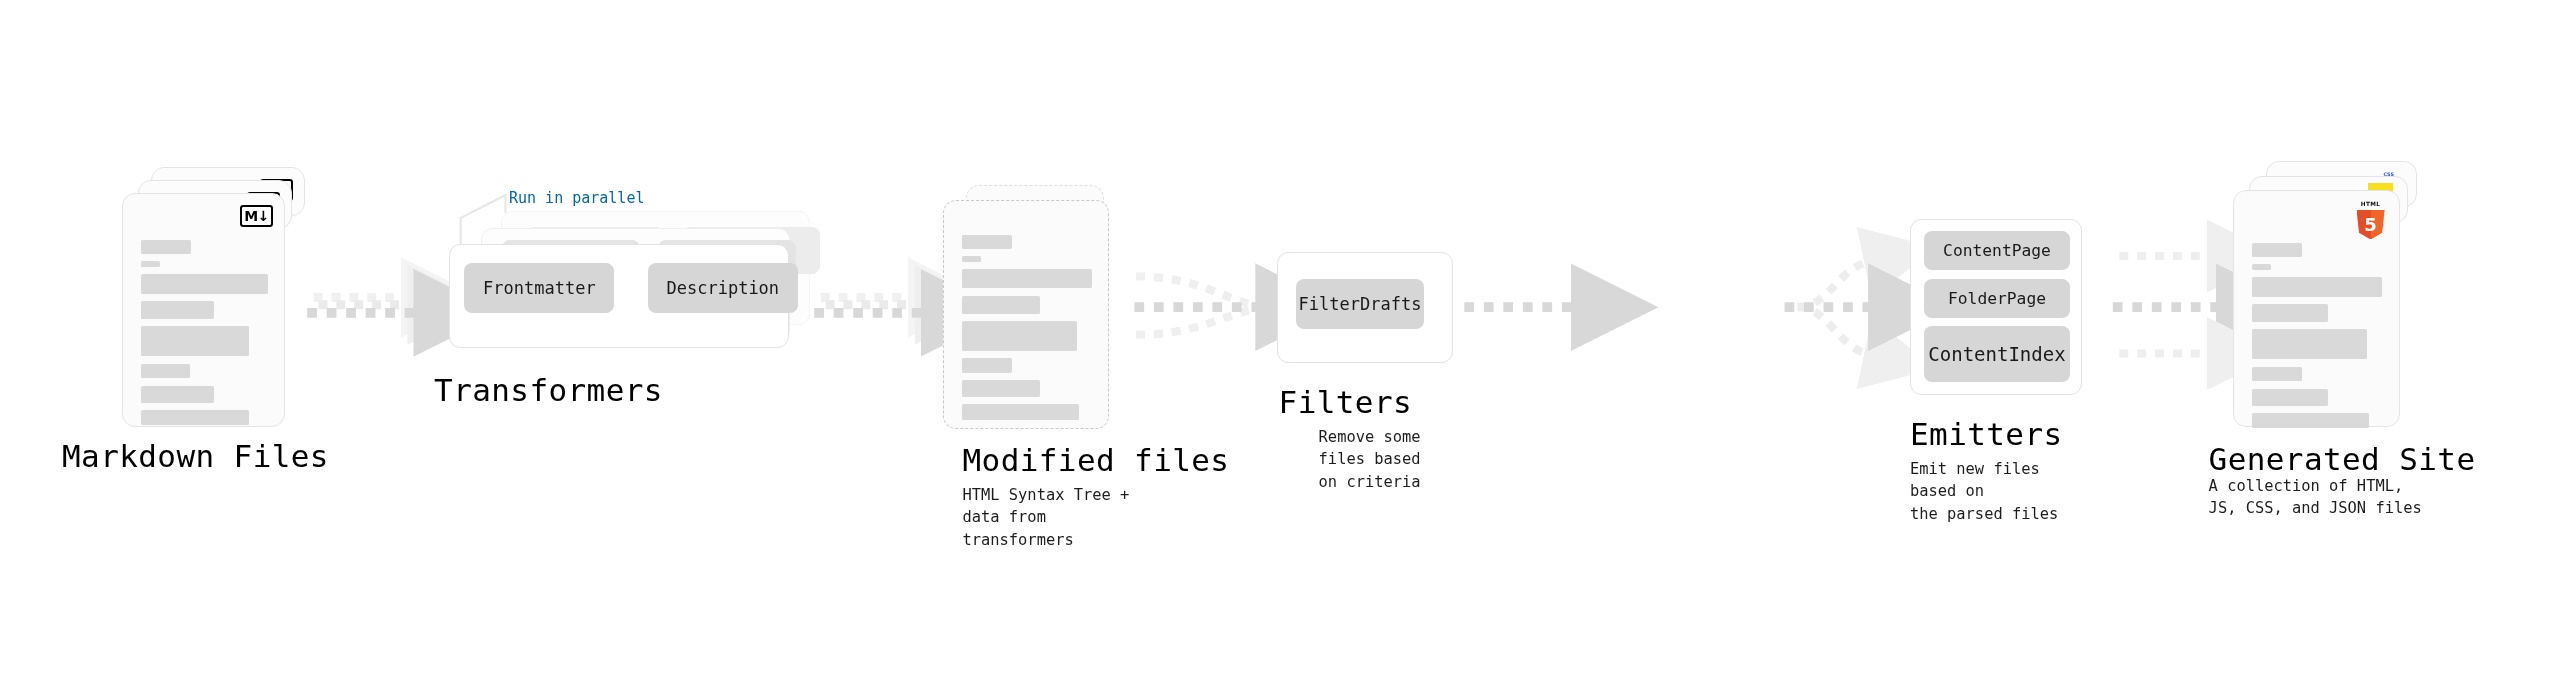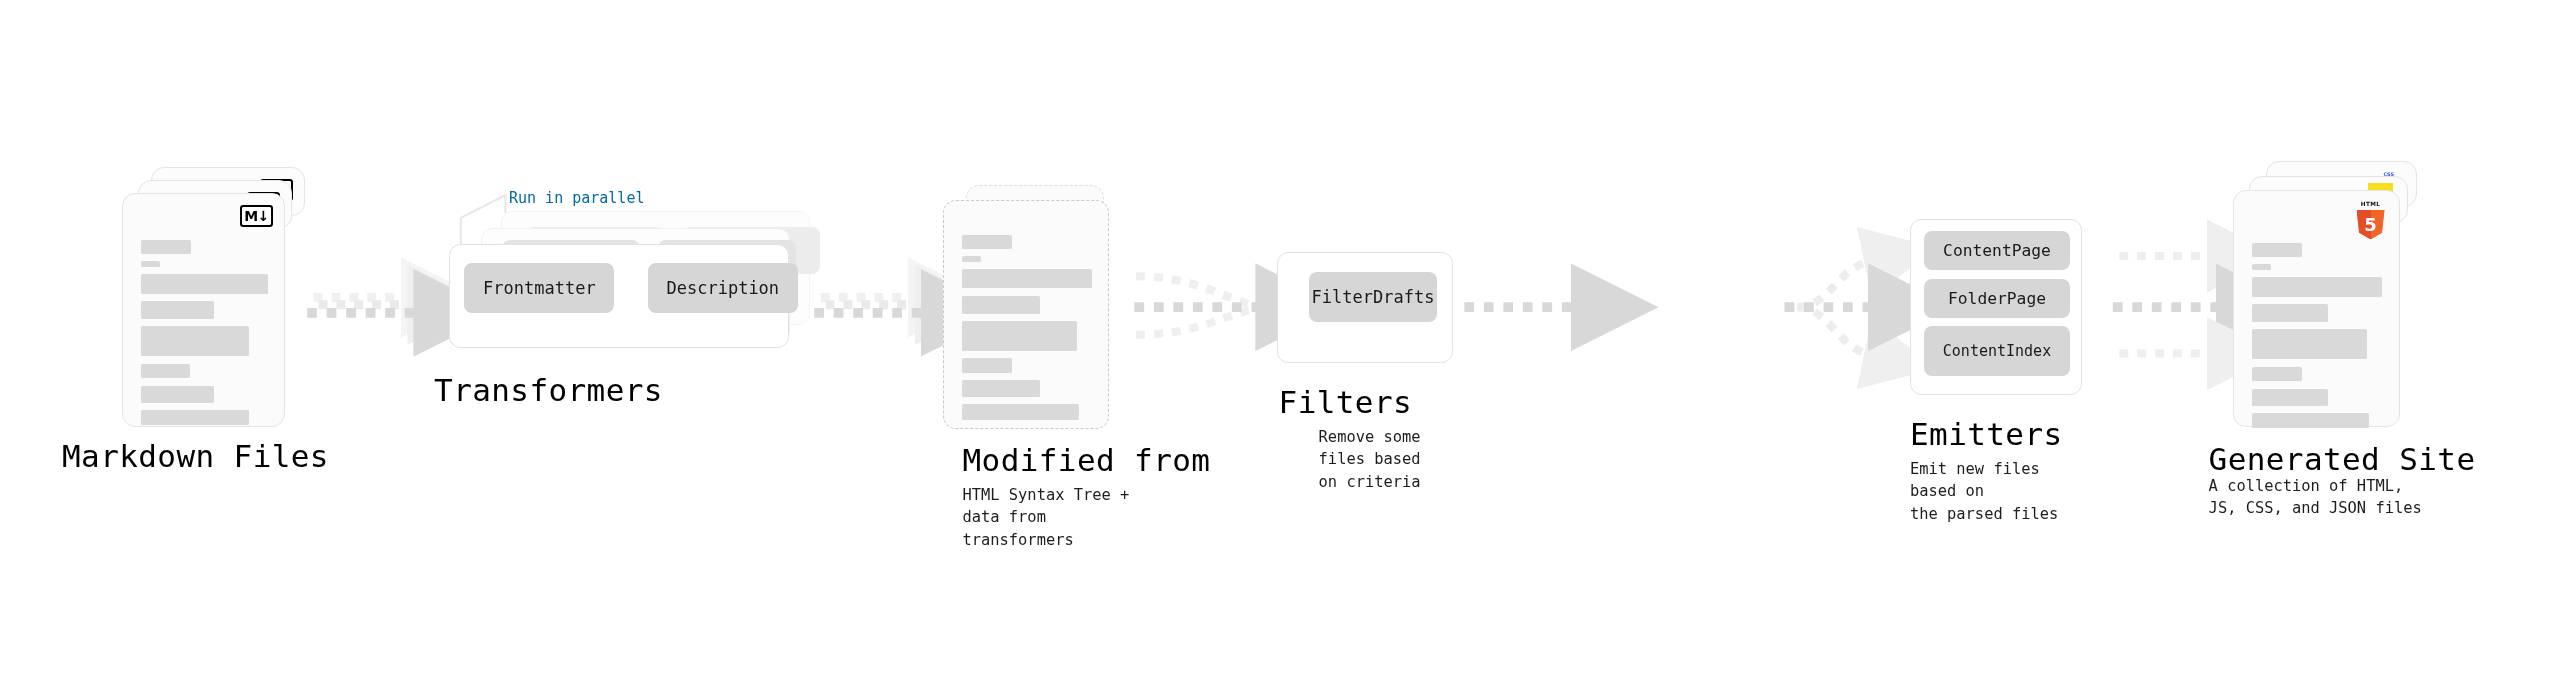--- a/index.html
+++ b/index.html
@@ -252,40 +252,40 @@
           <div class="bar" style="width:18.7px; height:5.7px;"></div>
           <div class="bar" style="width:130px; height:19.5px;"></div>
           <div class="bar" style="width:78px; height:18px;"></div>
           <div class="bar" style="width:115px; height:30px;"></div>
           <div class="bar" style="width:50px; height:14.6px;"></div>
           <div class="bar" style="width:78px; height:17px;"></div>
           <div class="bar" style="width:117px; height:15.4px;"></div>
         </div>
       </div>
     </div>
-    <div class="title" style="left:19.5px; top:257px;">Modified from</div>
+    <div class="title" style="left:19.5px; top:257px;">Modified files</div>
     <div class="subtitle" style="left:19.5px; top:299px;">HTML Syntax Tree +
 data from transformers</div>
   </div>
 
   <div class="stage" style="left:1277px; top:252px;">
     <div class="plugin-box" style="left:0px; top:0px; width:176px; height:111px; position:relative;">
-      <div class="pill" style="left:18px; top:19px; width:128px; height:50px;margin-left:13px;">FilterDrafts</div>
+      <div class="pill" style="left:18px; top:26px; width:128px; height:50px;">FilterDrafts</div>
     </div>
     <div class="title" style="left:1.6px; top:132px;">Filters</div>
     <div class="subtitle" style="left:1.6px; top:174px;margin-left:40px;">Remove some files based
 on criteria</div>
   </div>
 
 
   <div class="stage" style="left:1910px; top:219px;">
     <div class="plugin-box" style="left:0px; top:0px; width:172px; height:176px; position:relative;">
       <div class="pill" style="left:13px; top:11.4px; width:146px; height:39px; font-size:16.3px;">ContentPage</div>
       <div class="pill" style="left:13px; top:59px; width:146px; height:39px; font-size:16.3px;">FolderPage</div>
-      <div class="pill" style="left:13px; top:106px; width:146px; height:50px; font-size:15px;">ContentIndex</div>
+      <div class="pill" style="left:13px; top:106px; width:146px; height:56px; font-size:19px;">ContentIndex</div>
     </div>
     <div class="title" style="left:0px; top:197px;">Emitters</div>
     <div class="subtitle" style="left:0px; top:239px;">Emit new files based on
 the parsed files</div>
   </div>
 
   <div class="stage" style="left:2233px; top:161px;">
     <div class="doc-stack" style="width:203px; height:268px;">
       <div class="doc ghost2" style="left:32.5px; top:0px; width:151px; height:46px;">
         <div class="css-badge">

